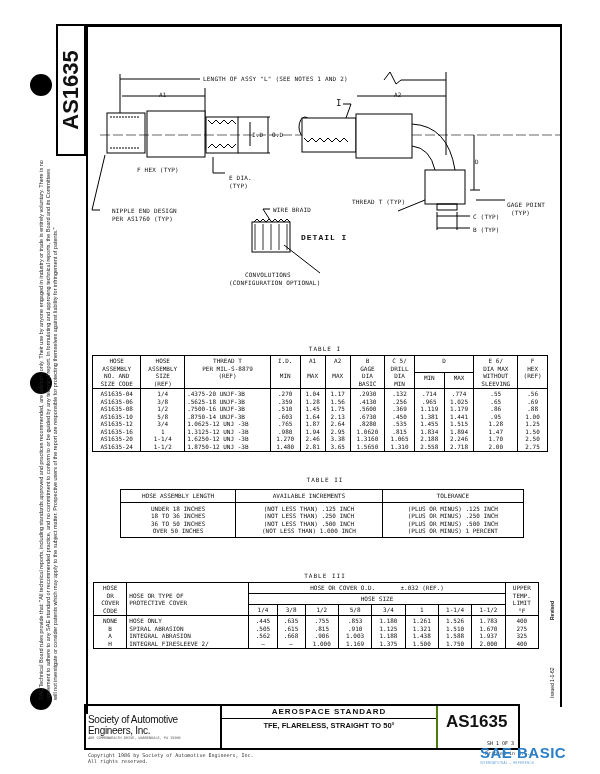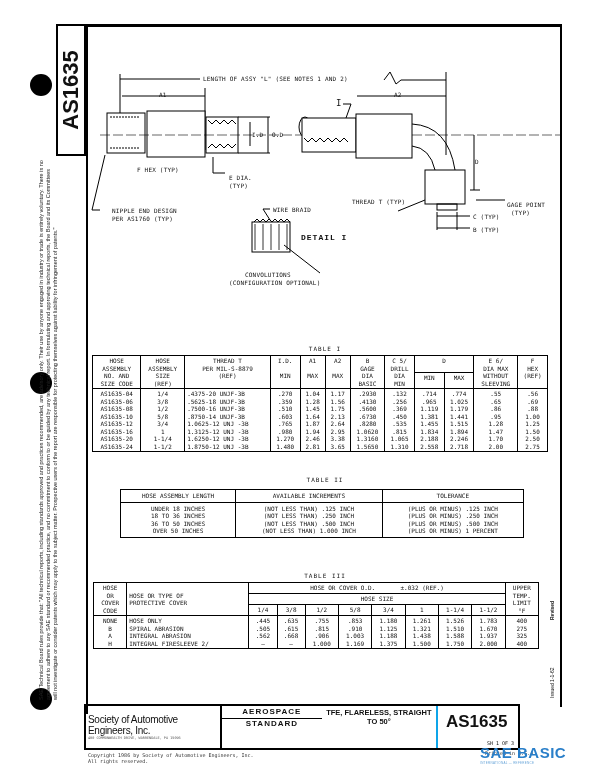--- a/index.html
+++ b/index.html
@@ -19,21 +19,21 @@
   .t1 td,.t1 th{border:1px solid #000;padding:1px 2px;text-align:center;vertical-align:top;font-weight:normal;line-height:7.5px;}
   .t2{position:absolute;left:120px;top:489px;width:404px;font-size:6px;}
   .t2 td,.t2 th{border:1px solid #000;padding:2px 3px;text-align:center;font-weight:normal;line-height:7.5px;}
   .t3{position:absolute;left:93px;top:582px;width:446px;font-size:6px;}
   .t3 td,.t3 th{border:1px solid #000;padding:1px 2px;text-align:center;font-weight:normal;line-height:7.5px;vertical-align:top;}
   .multi div{white-space:nowrap;}
   .titleblk{position:absolute;left:84px;top:704px;width:436px;height:46px;border:2px solid #000;box-sizing:border-box;display:flex;justify-content:flex-end;}
   .sae{width:132px;border-right:2px solid #000;display:flex;flex-direction:column;justify-content:center;padding-left:2px;}
   .sae .nm{font-family:"Liberation Sans",sans-serif;font-size:10px;letter-spacing:-0.3px;}
   .sae .addr{font-size:3.5px;color:#555;}
-  .mid{flex:1;border-right:2px solid #0ea5e9;display:flex;}
+  .mid{flex:1;border-right:2px solid #4d7c0f;display:flex;flex-direction:column;}
   .mid .hd{border-bottom:1px solid #000;text-align:center;font-family:"Liberation Sans",sans-serif;font-weight:bold;font-size:8px;letter-spacing:1px;height:12px;line-height:12px;}
   .mid .ti{text-align:center;font-family:"Liberation Sans",sans-serif;font-weight:bold;font-size:7.5px;line-height:9px;padding-top:2px;}
   .num{width:80px;position:relative;}
   .num .big{position:absolute;left:8px;top:6px;font-family:"Liberation Sans",sans-serif;font-weight:bold;font-size:17px;}
   .num .sh{position:absolute;right:4px;bottom:2px;font-size:5px;}
   .copy{position:absolute;left:88px;top:752px;font-size:5px;line-height:6px;color:#333;}
   .wm{position:absolute;left:480px;top:744px;font-family:"Liberation Sans",sans-serif;font-weight:bold;font-size:15px;color:#2a7fc9;letter-spacing:0.5px;}
   .wm small{display:block;font-size:3px;color:#6aa6d9;font-weight:normal;letter-spacing:0.3px;}
   .revised{position:absolute;left:549px;top:580px;width:10px;height:120px;}
   .revised span{position:absolute;transform:rotate(-90deg);transform-origin:0 0;font-family:"Liberation Sans",sans-serif;font-size:5px;white-space:nowrap;}

